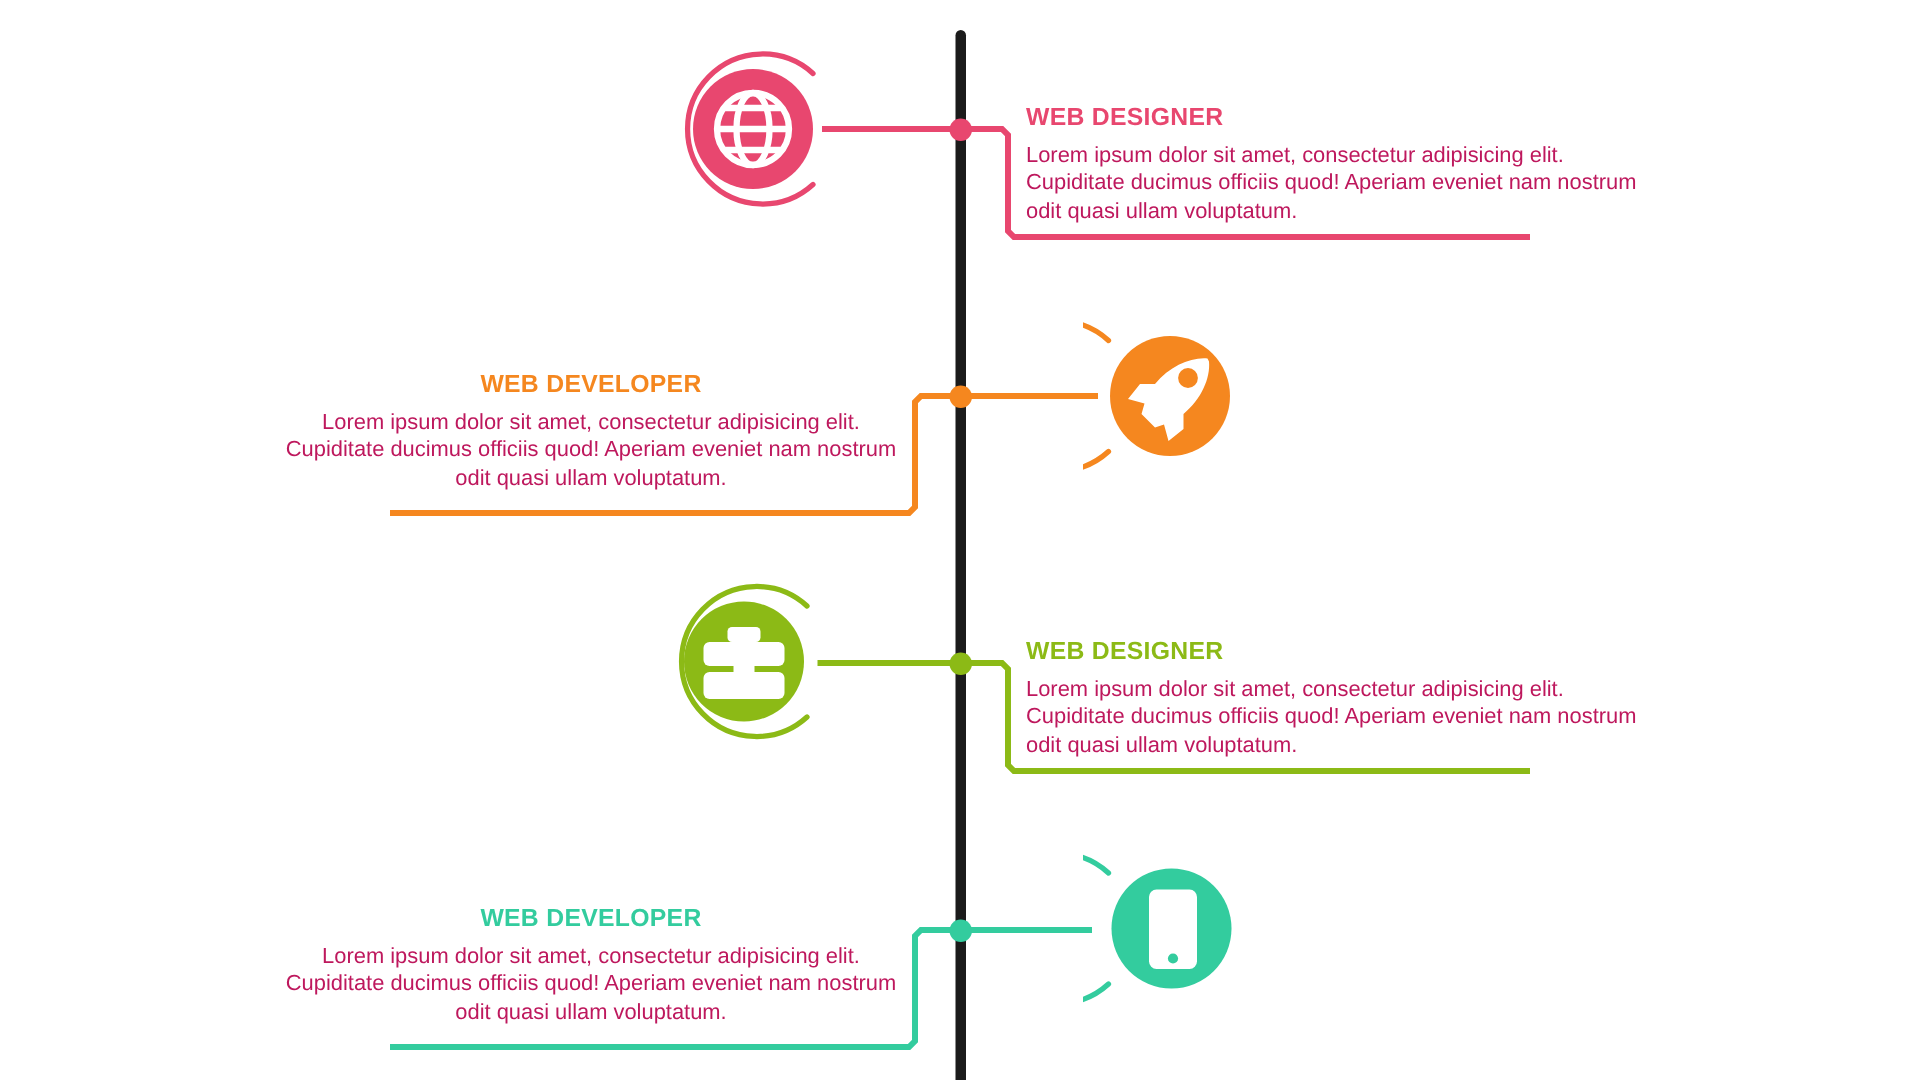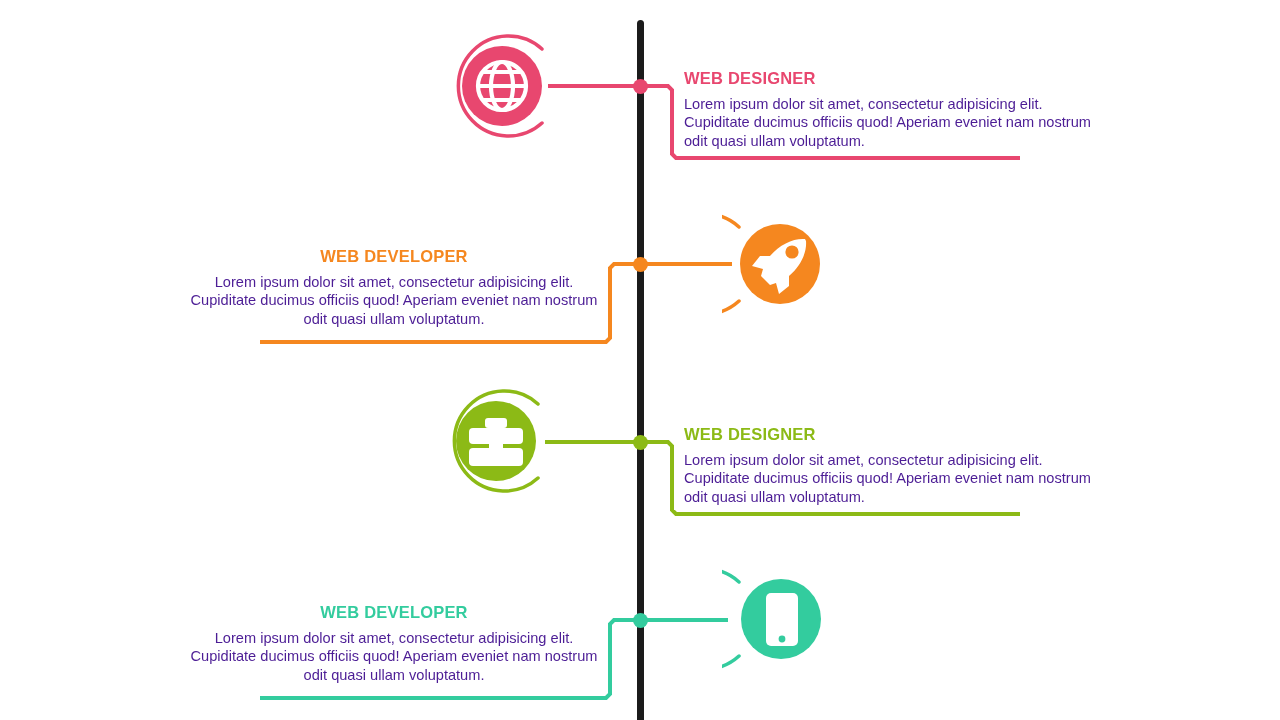--- a/index.html
+++ b/index.html
@@ -78,21 +78,21 @@
   .text-block .title {
     font-size: 16.5px;
     font-weight: bold;
     letter-spacing: 0.2px;
     margin: 0 0 8px 0;
     line-height: 1.1;
   }
   .text-block .body {
     font-size: 14.6px;
     line-height: 18.3px;
-    color: #4c1d95;
+    color: #be185d;
     margin: 0;
   }
   .text-block.right { text-align: left; }
   .text-block.left  { text-align: center; }
 </style>
 </head>
 <body>
 
 <div id="stage">
 

